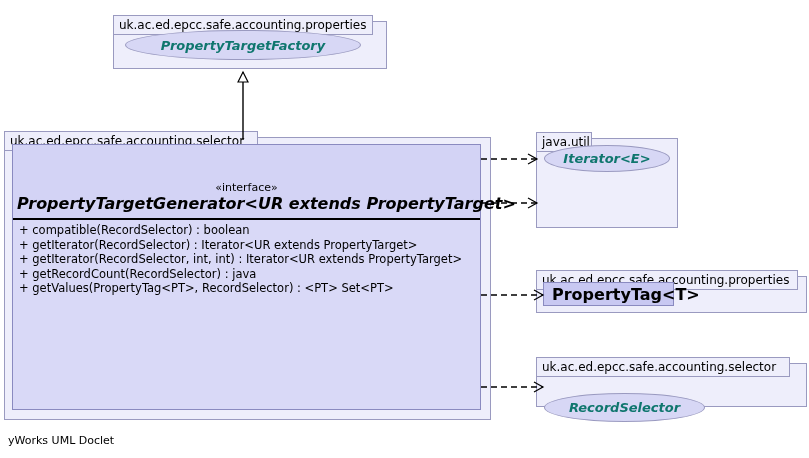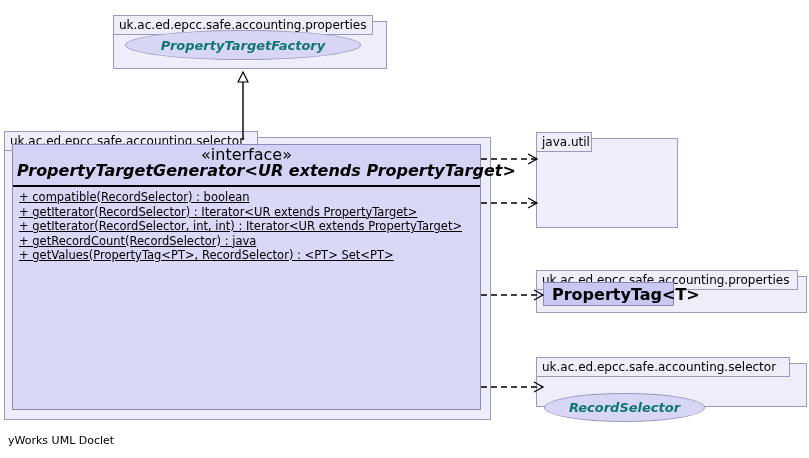--- a/index.html
+++ b/index.html
@@ -87,36 +87,36 @@
     background: #d9d9f7;
   }
   .cb-header {
     box-sizing: border-box;
     background: #d3d3f5;
     border-bottom: 2px solid #000000;
     text-align: center;
     padding: 3px 4px 4px 4px;
   }
   .cb-stereotype {
-    font-size: 16px;
+    font-size: 11px;
     color: #000000;
     line-height: 13px;
+    margin-top: 33px;
   }
   .cb-name {
     font-size: 16px;
     font-style: italic;
     font-weight: bold;
     color: #000000;
     line-height: 20px;
     white-space: nowrap;
   }
   .cb-ops {
     padding: 3px 0 3px 0;
     background: #d9d9f7;
-    text-decoration: underline;
   }
   .op {
     font-size: 11.5px;
     line-height: 14.5px;
     color: #000000;
     white-space: nowrap;
     padding-left: 6px;
   }
   
   svg.edges {
@@ -195,20 +195,21 @@
         <div class="op">+  getIterator(RecordSelector, int, int) : Iterator&lt;UR extends PropertyTarget&gt;</div>
         <div class="op">+  getRecordCount(RecordSelector) : java</div>
         <div class="op">+  getValues(PropertyTag&lt;PT&gt;, RecordSelector) :  &lt;PT&gt; Set&lt;PT&gt;</div>
       </div>
     </div>
   </div>
 
   <div class="pkg" style="left:536px; top:119px; width:142px; height:109px;text-decoration:underline;">
     <div class="pkg-tab" style="width:56px;">java.util</div>
     <div class="pkg-body" style="top:19px; width:142px; height:90px;"></div>
+    <div class="ellipse" style="left:8px; top:26px; width:126px; height:27px; z-index:3;">Iterator&lt;E&gt;</div>
   </div>
 
   <div class="pkg" style="left:536px; top:257px; width:271px; height:56px;">
     <div class="pkg-tab" style="width:262px;">uk.ac.ed.epcc.safe.accounting.properties</div>
     <div class="pkg-body" style="top:19px; width:271px; height:37px;"></div>
     <div class="classbox-small" style="left:7px; top:25px; width:131px; height:24px; z-index:3;">PropertyTag&lt;T&gt;</div>
   </div>
 
   <div class="pkg" style="left:536px; top:344px; width:271px; height:63px;">
     <div class="pkg-tab" style="width:254px;">uk.ac.ed.epcc.safe.accounting.selector</div>

